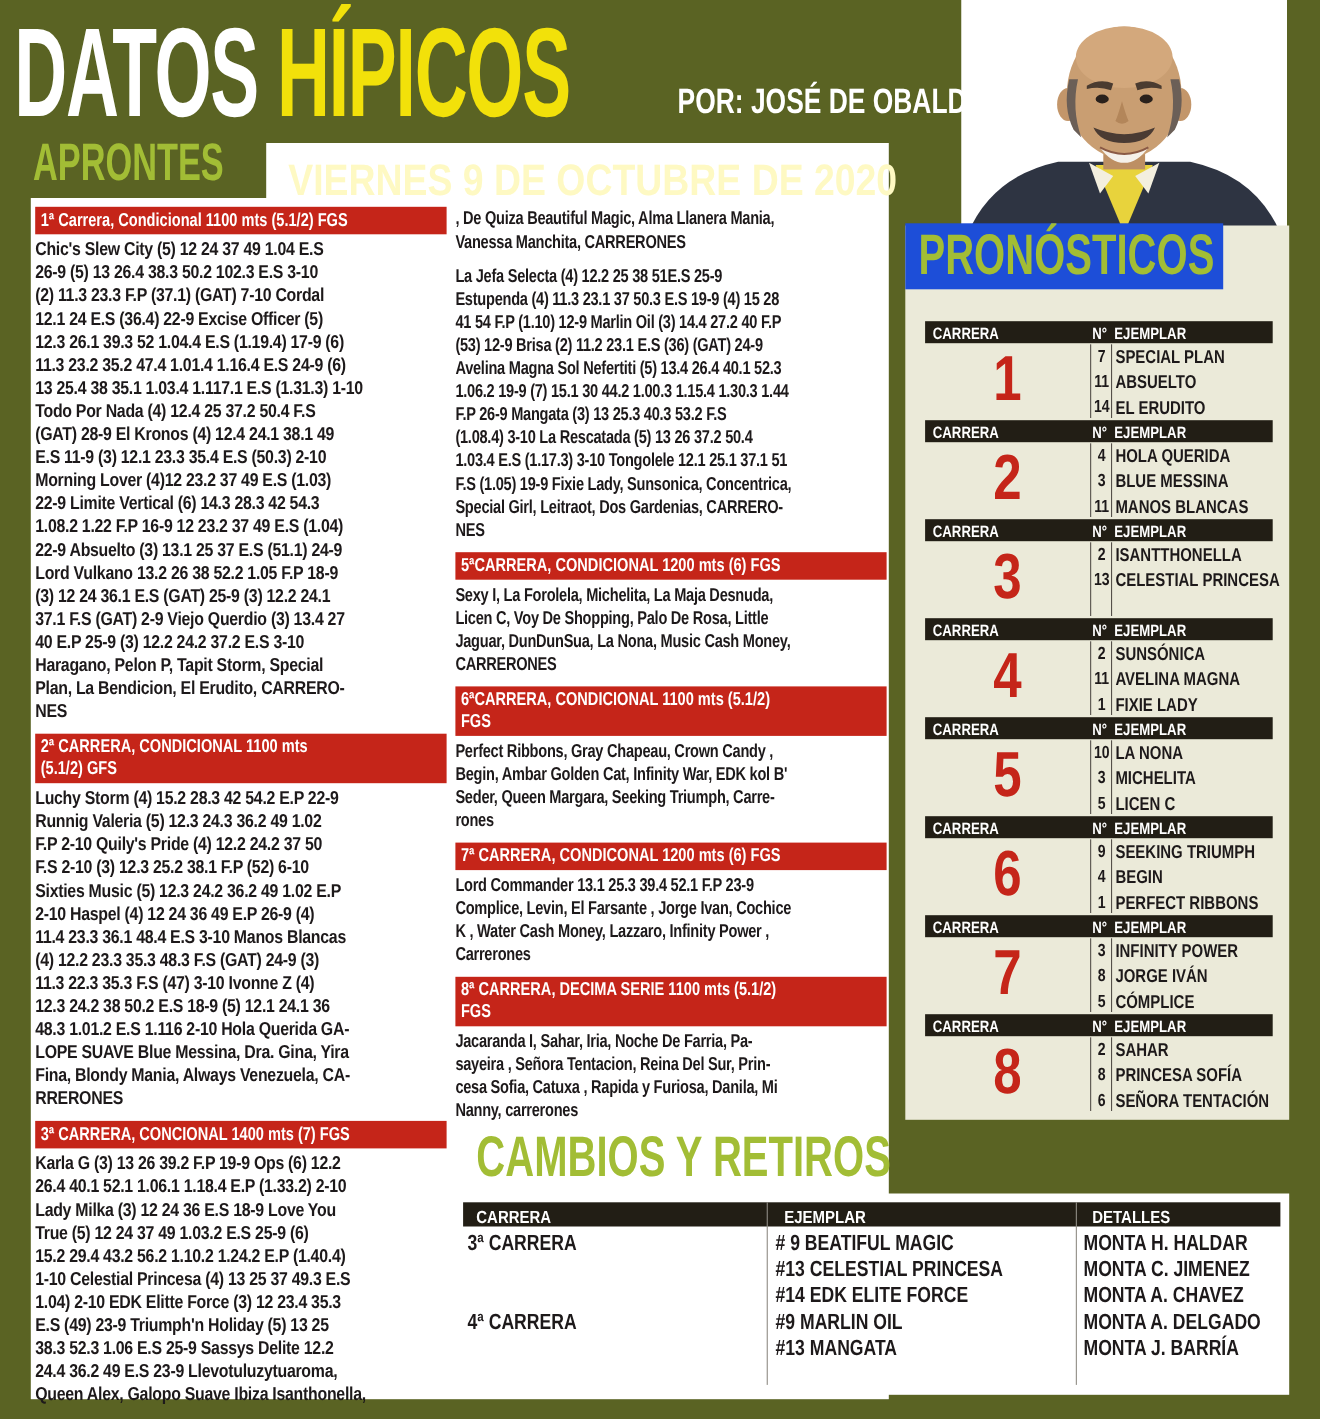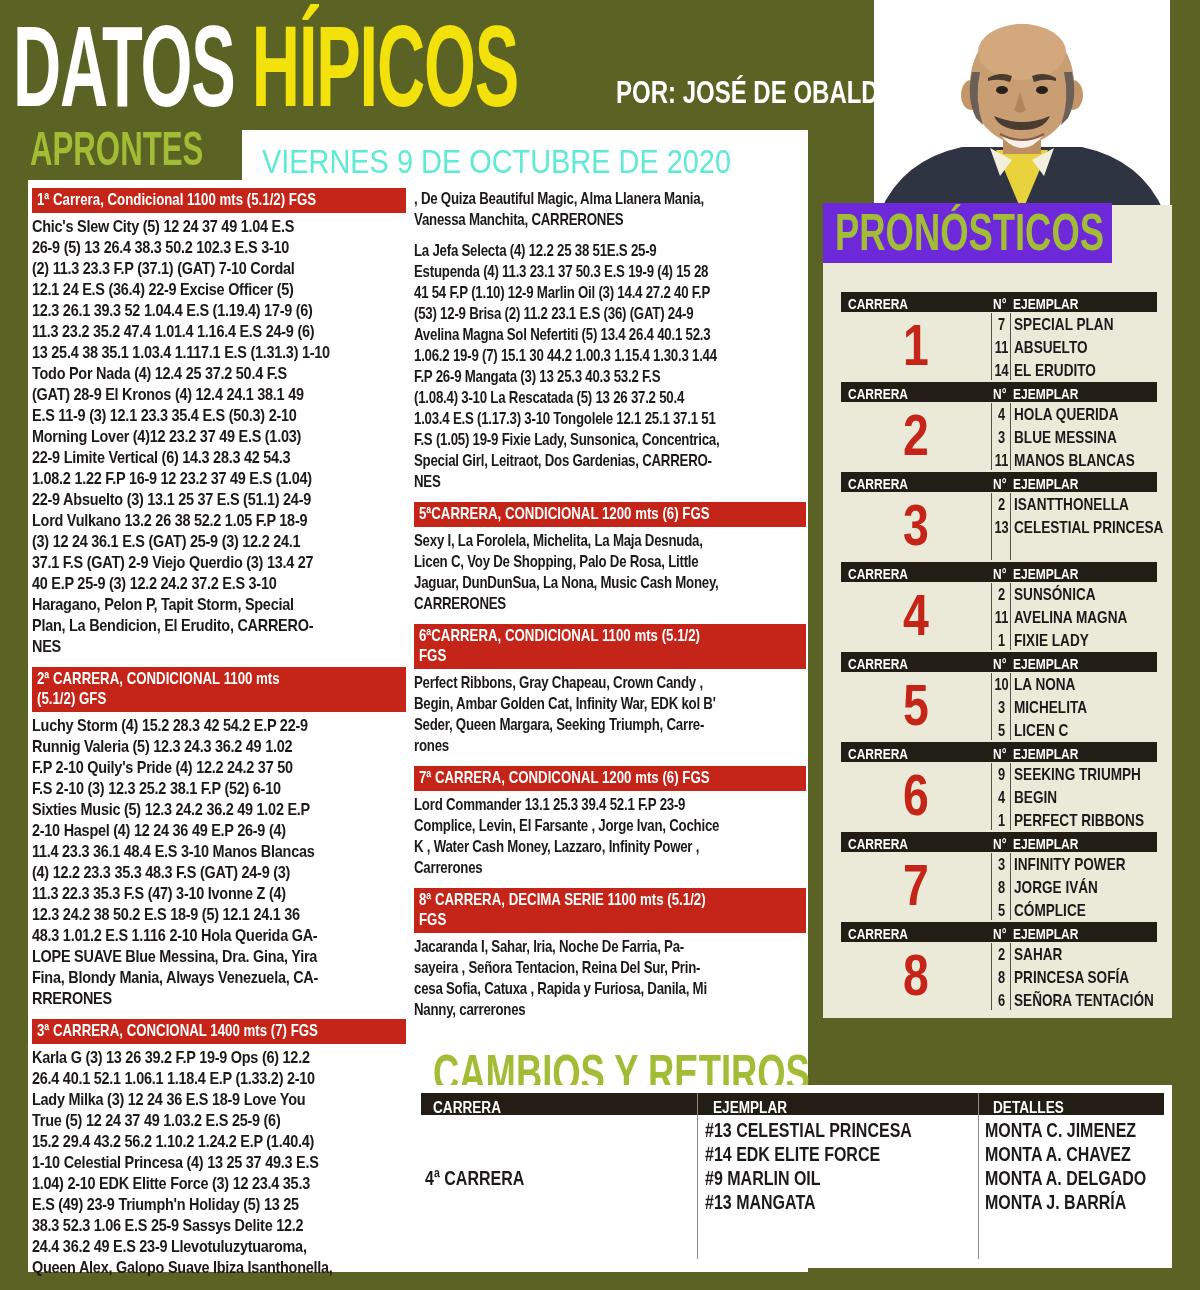--- a/index.html
+++ b/index.html
@@ -15,54 +15,54 @@
   .brand{top:14px;left:13px;font-weight:700;font-size:115px;line-height:104px;letter-spacing:-2px;white-space:nowrap;}
   .brand .w{color:#ffffff;} .brand .y{color:#f2e10a;}
   .byline{top:74px;left:616px;color:#ffffff;font-weight:700;font-size:32px;white-space:nowrap;}
 
   .photo{top:0;left:874px;width:296px;height:212px;background:#ffffff;}
 
   
   .mainbox{top:130px;left:28px;width:780px;height:1142px;background:#ffffff;}
   .aprontes-band{top:118px;left:0;width:242px;height:62px;background:#5a6323;}
   .aprontes-band .t{color:#a2bd35;font-weight:700;font-size:48px;line-height:62px;margin-left:30px;}
-  .dateline{top:142px;left:262px;color:#5eead4;font-weight:400;font-size:34px;white-space:nowrap;}
+  .dateline{top:142px;left:262px;color:#fef9c3;font-weight:700;font-size:40px;white-space:nowrap;}
 
   .col{position:absolute;}
   .col1{top:188px;left:32px;width:374px;}
   .col2{top:188px;left:414px;width:392px;}
   .race{margin-bottom:10px;}
   .race-head{background:#c52519;color:#ffffff;padding:2px 5px 3px;margin-bottom:3px;}
   .race-head .cx{font-weight:700;font-size:17px;line-height:20px;}
   .race-body{font-weight:700;font-size:17px;line-height:21px;color:#1d191a;letter-spacing:-.3px;
              white-space:pre-line;transform:scaleX(.85);transform-origin:0 0;width:117.6%;}
   .col2 .race-body{transform:scaleX(.78);width:128%;}
   .race.overflow-par{}
 
   
   .pron-panel{top:205px;left:823px;width:349px;height:813px;background:#ebead9;}
-  .pron-band{top:203px;left:823px;width:289px;height:60px;background:#6d28d9;}
+  .pron-band{top:203px;left:823px;width:289px;height:60px;background:#1d4ed8;}
   .pron-band .t{color:#a2bd35;font-weight:700;font-size:52px;line-height:58px;margin-left:12px;white-space:nowrap;}
   .ptables{position:absolute;top:87px;left:18px;width:316px;}
   .ptable{position:relative;height:90px;}
   .pt-head{position:relative;height:20px;background:#221e15;color:#fff;}
   .pt-head span{position:absolute;top:2px;font-weight:700;font-size:15px;line-height:16px;}
   .pt-head .h1{left:7px;} .pt-head .h2{left:152px;} .pt-head .h3{left:172px;}
   .pt-body{position:relative;height:69px;}
   .vline{position:absolute;top:1px;bottom:1px;width:1px;background:#55504a;}
   .v1{left:150px;} .v2{left:169px;}
   .pt-num{position:absolute;left:0;top:0;width:150px;text-align:center;color:#c52519;
           font-weight:700;font-size:58px;line-height:66px;transform:scaleX(.8);transform-origin:0 0;width:187px;}
   .pt-rows{position:absolute;left:0;top:1px;width:316px;}
   .pt-row{position:relative;height:23px;}
   .pt-n{position:absolute;left:151px;width:24px;text-align:center;font-weight:700;font-size:16px;line-height:23px;color:#1d191a;transform:scaleX(.8);transform-origin:0 0;}
   .pt-name{position:absolute;left:173px;font-weight:700;font-size:17px;line-height:23px;color:#1d191a;white-space:nowrap;transform:scaleX(.8);transform-origin:0 0;}
 
   
-  .camb-title{top:1024px;left:433px;color:#a2bd35;font-weight:700;font-size:52px;line-height:56px;white-space:nowrap;margin-top:21px;}
+  .camb-title{top:1024px;left:433px;color:#a2bd35;font-weight:700;font-size:52px;line-height:56px;white-space:nowrap;}
   .camb-box{top:1085px;left:413px;width:759px;height:183px;background:#ffffff;}
   .camb-head{position:absolute;top:8px;left:8px;width:743px;height:22px;background:#221e15;color:#fff;}
   .camb-head span{position:absolute;top:3px;font-weight:700;font-size:16px;}
   .camb-vline{position:absolute;top:8px;height:166px;width:1px;background:#8f8c84;}
   .cv1{left:284px;} .cv2{left:565px;}
   .camb-rows{position:absolute;top:33px;left:0;width:759px;}
   .camb-row{position:relative;height:24px;}
   .camb-row span{position:absolute;font-weight:700;font-size:20px;line-height:24px;color:#1d191a;white-space:nowrap;transform:scaleX(.8);transform-origin:0 0;}
   .cc1{left:12px;} .cc2{left:292px;} .cc3{left:572px;}
   .camb-head .cc2{left:292px;} .camb-head .cc3{left:572px;}
@@ -492,20 +492,25 @@
           <span class="cx cx85">EJEMPLAR</span>
         </span>
       <span class="cc3">
           <span class="cx cx85">DETALLES</span>
         </span>
     </div>
     <div class="camb-vline cv1"></div>
     <div class="camb-vline cv2"></div>
     <div class="camb-rows" id="cambios-rows">
         <div class="camb-row">
+          <span class="cc1">3ª CARRERA</span>
+          <span class="cc2"># 9 BEATIFUL MAGIC</span>
+          <span class="cc3">MONTA H. HALDAR</span>
+        </div>
+        <div class="camb-row">
           <span class="cc1"></span>
           <span class="cc2">#13 CELESTIAL PRINCESA</span>
           <span class="cc3">MONTA C. JIMENEZ</span>
         </div>
         <div class="camb-row">
           <span class="cc1"></span>
           <span class="cc2">#14 EDK ELITE FORCE</span>
           <span class="cc3">MONTA A. CHAVEZ</span>
         </div>
         <div class="camb-row">

